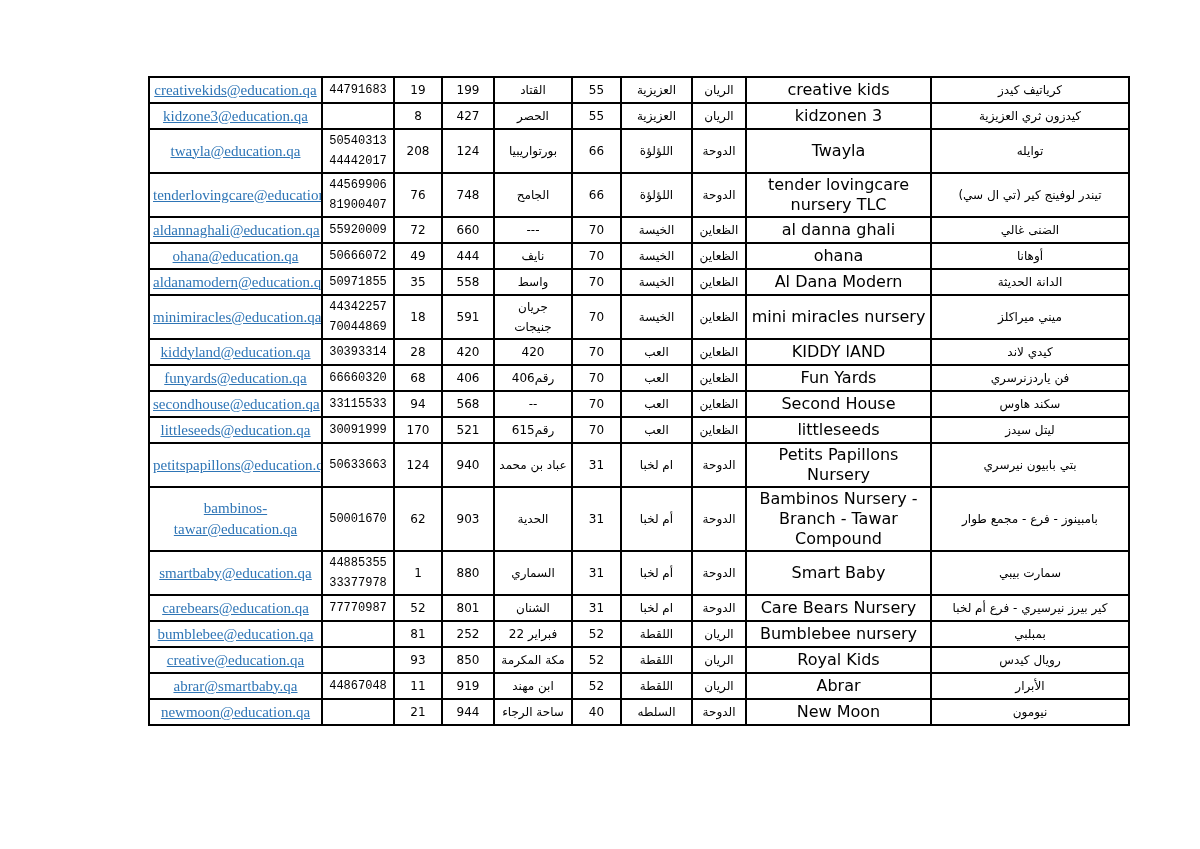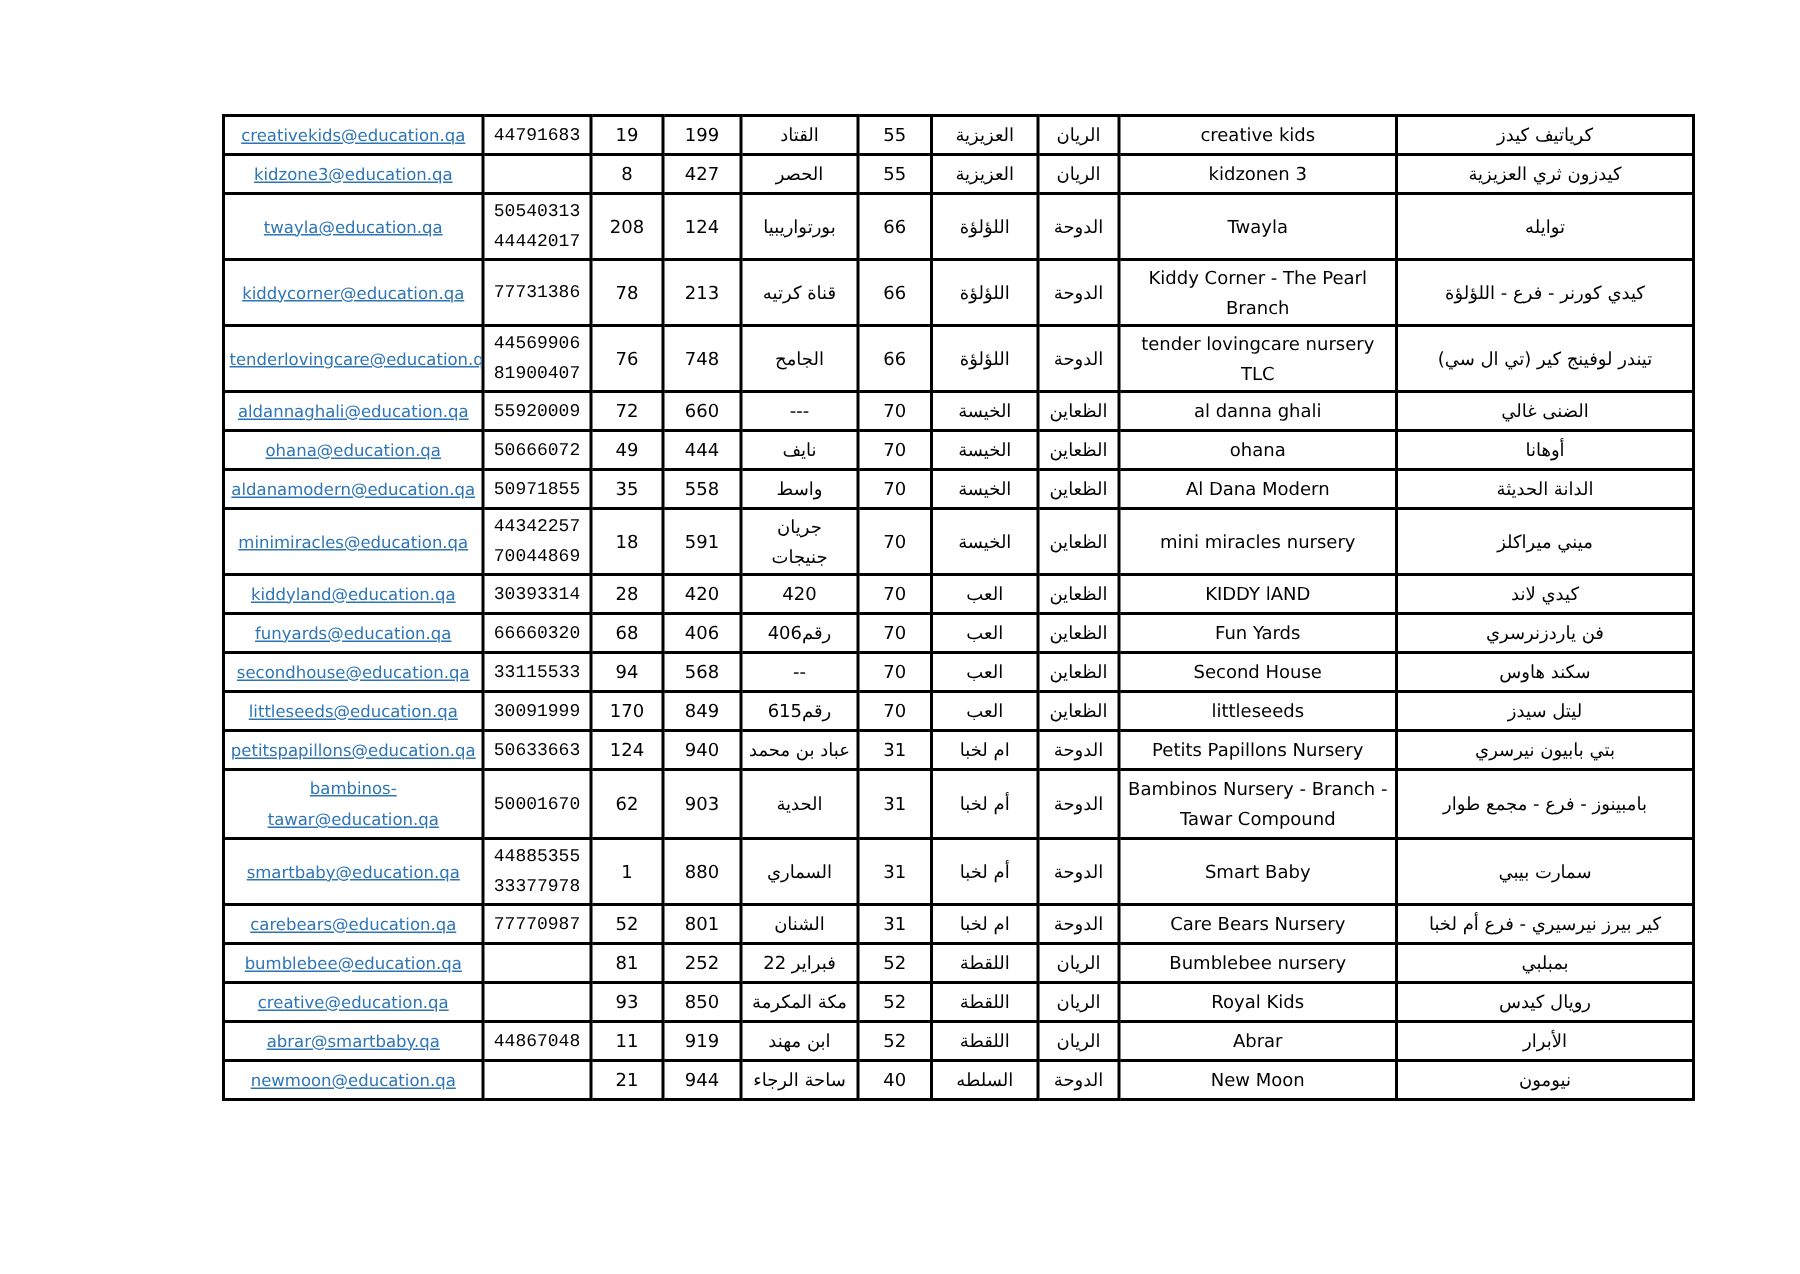--- a/index.html
+++ b/index.html
@@ -29,30 +29,31 @@
     vertical-align: middle;
     font-size: 12px;
     line-height: 20px;
     color: #000000;
     overflow: hidden;
   }
   tr { height: 26px; }
   td.email-cell a {
     color: #2E75B6;
     text-decoration: underline;
-    font-size: 11px;
+    font-size: 15px;
     cursor: pointer;
+    font-family: Liberation Serif, serif;
   }
   td.phone-cell {
     white-space: pre-line;
     font-size: 12px;
     font-family: Liberation Mono, monospace;
   }
   td.rtl { direction: rtl; }
-  td.name-en-cell { font-size: 12px; }
+  td.name-en-cell { font-size: 16px; }
 </style>
 </head>
 <body>
 
 <table class="directory">
   <colgroup>
     <col style="width:173px">
     <col style="width:72px">
     <col style="width:48px">
     <col style="width:52px">
@@ -102,34 +103,20 @@
     <td>124</td>
     <td class="rtl">بورتواريبيا</td>
     <td>66</td>
     <td class="rtl">اللؤلؤة</td>
     <td class="rtl">الدوحة</td>
     <td class="name-en-cell">Twayla</td>
     <td class="rtl">توايله</td>
   </tr>
       <tr>
     <td class="email-cell">
-      <a href="#">kiddycorner@education.qa</a>
-    </td>
-    <td class="phone-cell">77731386</td>
-    <td>78</td>
-    <td>213</td>
-    <td class="rtl">قناة كرتيه</td>
-    <td>66</td>
-    <td class="rtl">اللؤلؤة</td>
-    <td class="rtl">الدوحة</td>
-    <td class="name-en-cell">Kiddy Corner - The Pearl Branch</td>
-    <td class="rtl">كيدي كورنر - فرع - اللؤلؤة</td>
-  </tr>
-      <tr>
-    <td class="email-cell">
       <a href="#">tenderlovingcare@education.qa</a>
     </td>
     <td class="phone-cell">44569906
 81900407</td>
     <td>76</td>
     <td>748</td>
     <td class="rtl">الجامح</td>
     <td>66</td>
     <td class="rtl">اللؤلؤة</td>
     <td class="rtl">الدوحة</td>
@@ -234,21 +221,21 @@
     <td class="rtl">الظعاين</td>
     <td class="name-en-cell">Second House</td>
     <td class="rtl">سكند هاوس</td>
   </tr>
       <tr>
     <td class="email-cell">
       <a href="#">littleseeds@education.qa</a>
     </td>
     <td class="phone-cell">30091999</td>
     <td>170</td>
-    <td>849</td>
+    <td>521</td>
     <td class="rtl">رقم615</td>
     <td>70</td>
     <td class="rtl">العب</td>
     <td class="rtl">الظعاين</td>
     <td class="name-en-cell">littleseeds</td>
     <td class="rtl">ليتل سيدز</td>
   </tr>
       <tr>
     <td class="email-cell">
       <a href="#">petitspapillons@education.qa</a>

